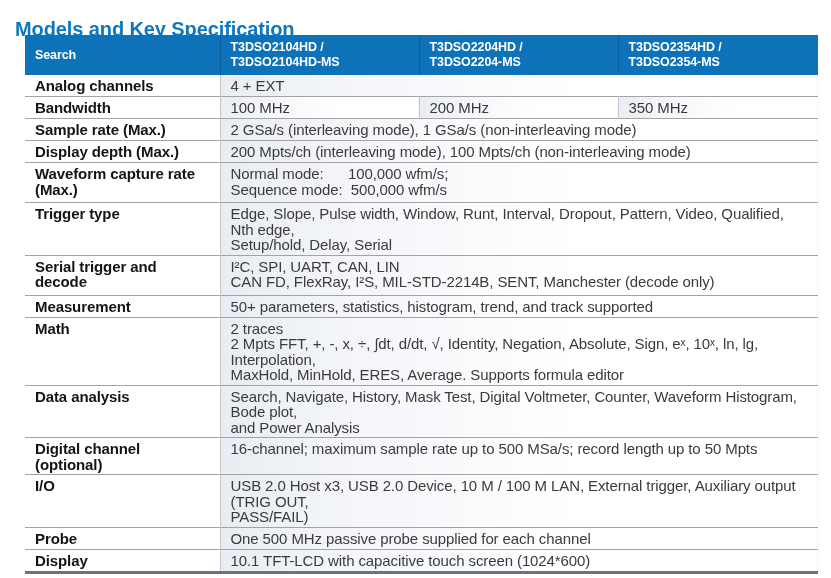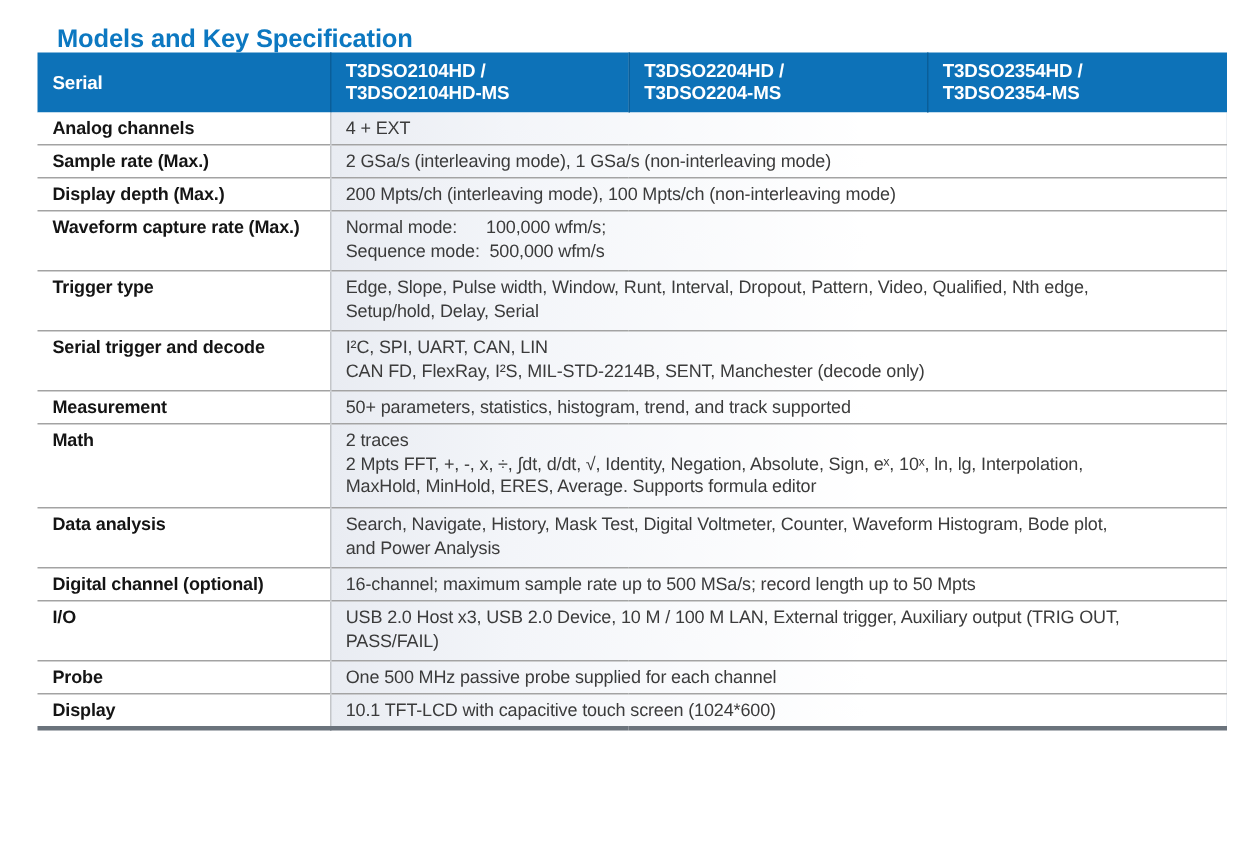--- a/index.html
+++ b/index.html
@@ -3,39 +3,39 @@
 <meta charset="utf-8">
 <style>
   html,body{margin:0;padding:0;}
   body{
     width:831px;height:578px;background:#ffffff;
     font-family:"Liberation Sans", sans-serif;
     letter-spacing:-0.1px;
     position:relative;overflow:hidden;
   }
   .page-title{
-    position:absolute;left:38px;top:5px;
-    font-size:17px;font-weight:bold;color:#0c78c1;
+    position:absolute;left:15px;top:5px;
+    font-size:20px;font-weight:bold;color:#0c78c1;
   }
   table.spec{
     position:absolute;left:25px;top:35px;
     width:793px;border-collapse:collapse;table-layout:fixed;
     border-bottom:3px solid #6b737c;
   }
   thead th{
     background:#0d72b8;color:#ffffff;text-align:left;
     font-size:12.5px;font-weight:bold;line-height:15px;
     padding:5px 10px;white-space:pre-line;vertical-align:middle;
     border-right:1px solid #0a5e99;
   }
   thead th:last-child{border-right:none;}
   tbody tr{border-bottom:1px solid #a3a3a3;}
   tbody tr:last-child{border-bottom:none;}
   td{
-    vertical-align:top;line-height:15.5px;font-size:12px;
+    vertical-align:top;line-height:15.5px;font-size:15px;
     padding:3px 10px 2px 10px;
   }
   td.label{
     font-weight:bold;color:#141414;background:#ffffff;
   }
   td.val{
     color:#3b3b3b;white-space:pre-wrap;
     background:linear-gradient(90deg,#e9ecf2 0%,#f3f5f9 20%,#ffffff 60%);
     border-left:1px solid #c4c6c9;
   }
@@ -51,33 +51,39 @@
 
 <table class="spec">
   <colgroup>
     <col style="width:195px">
       <col style="width:199px">
       <col style="width:199px">
       <col style="width:200px">
   </colgroup>
   <thead>
     <tr>
-      <th>Serial</th>
+      <th>Search</th>
       <th>T3DSO2104HD /
 T3DSO2104HD-MS</th>
       <th>T3DSO2204HD /
 T3DSO2204-MS</th>
       <th>T3DSO2354HD /
 T3DSO2354-MS</th>
     </tr>
   </thead>
   <tbody>
     <tr class="h1">
       <td class="label">Analog channels</td>
       <td class="val" colspan="3">4 + EXT</td>
+    </tr>
+    <tr class="h1">
+      <td class="label">Bandwidth</td>
+      <td class="val">100 MHz</td>
+      <td class="val">200 MHz</td>
+      <td class="val">350 MHz</td>
     </tr>
     <tr class="h1">
       <td class="label">Sample rate (Max.)</td>
       <td class="val" colspan="3">2 GSa/s (interleaving mode), 1 GSa/s (non-interleaving mode)</td>
     </tr>
     <tr class="h1">
       <td class="label">Display depth (Max.)</td>
       <td class="val" colspan="3">200 Mpts/ch (interleaving mode), 100 Mpts/ch (non-interleaving mode)</td>
     </tr>
     <tr class="h2">

